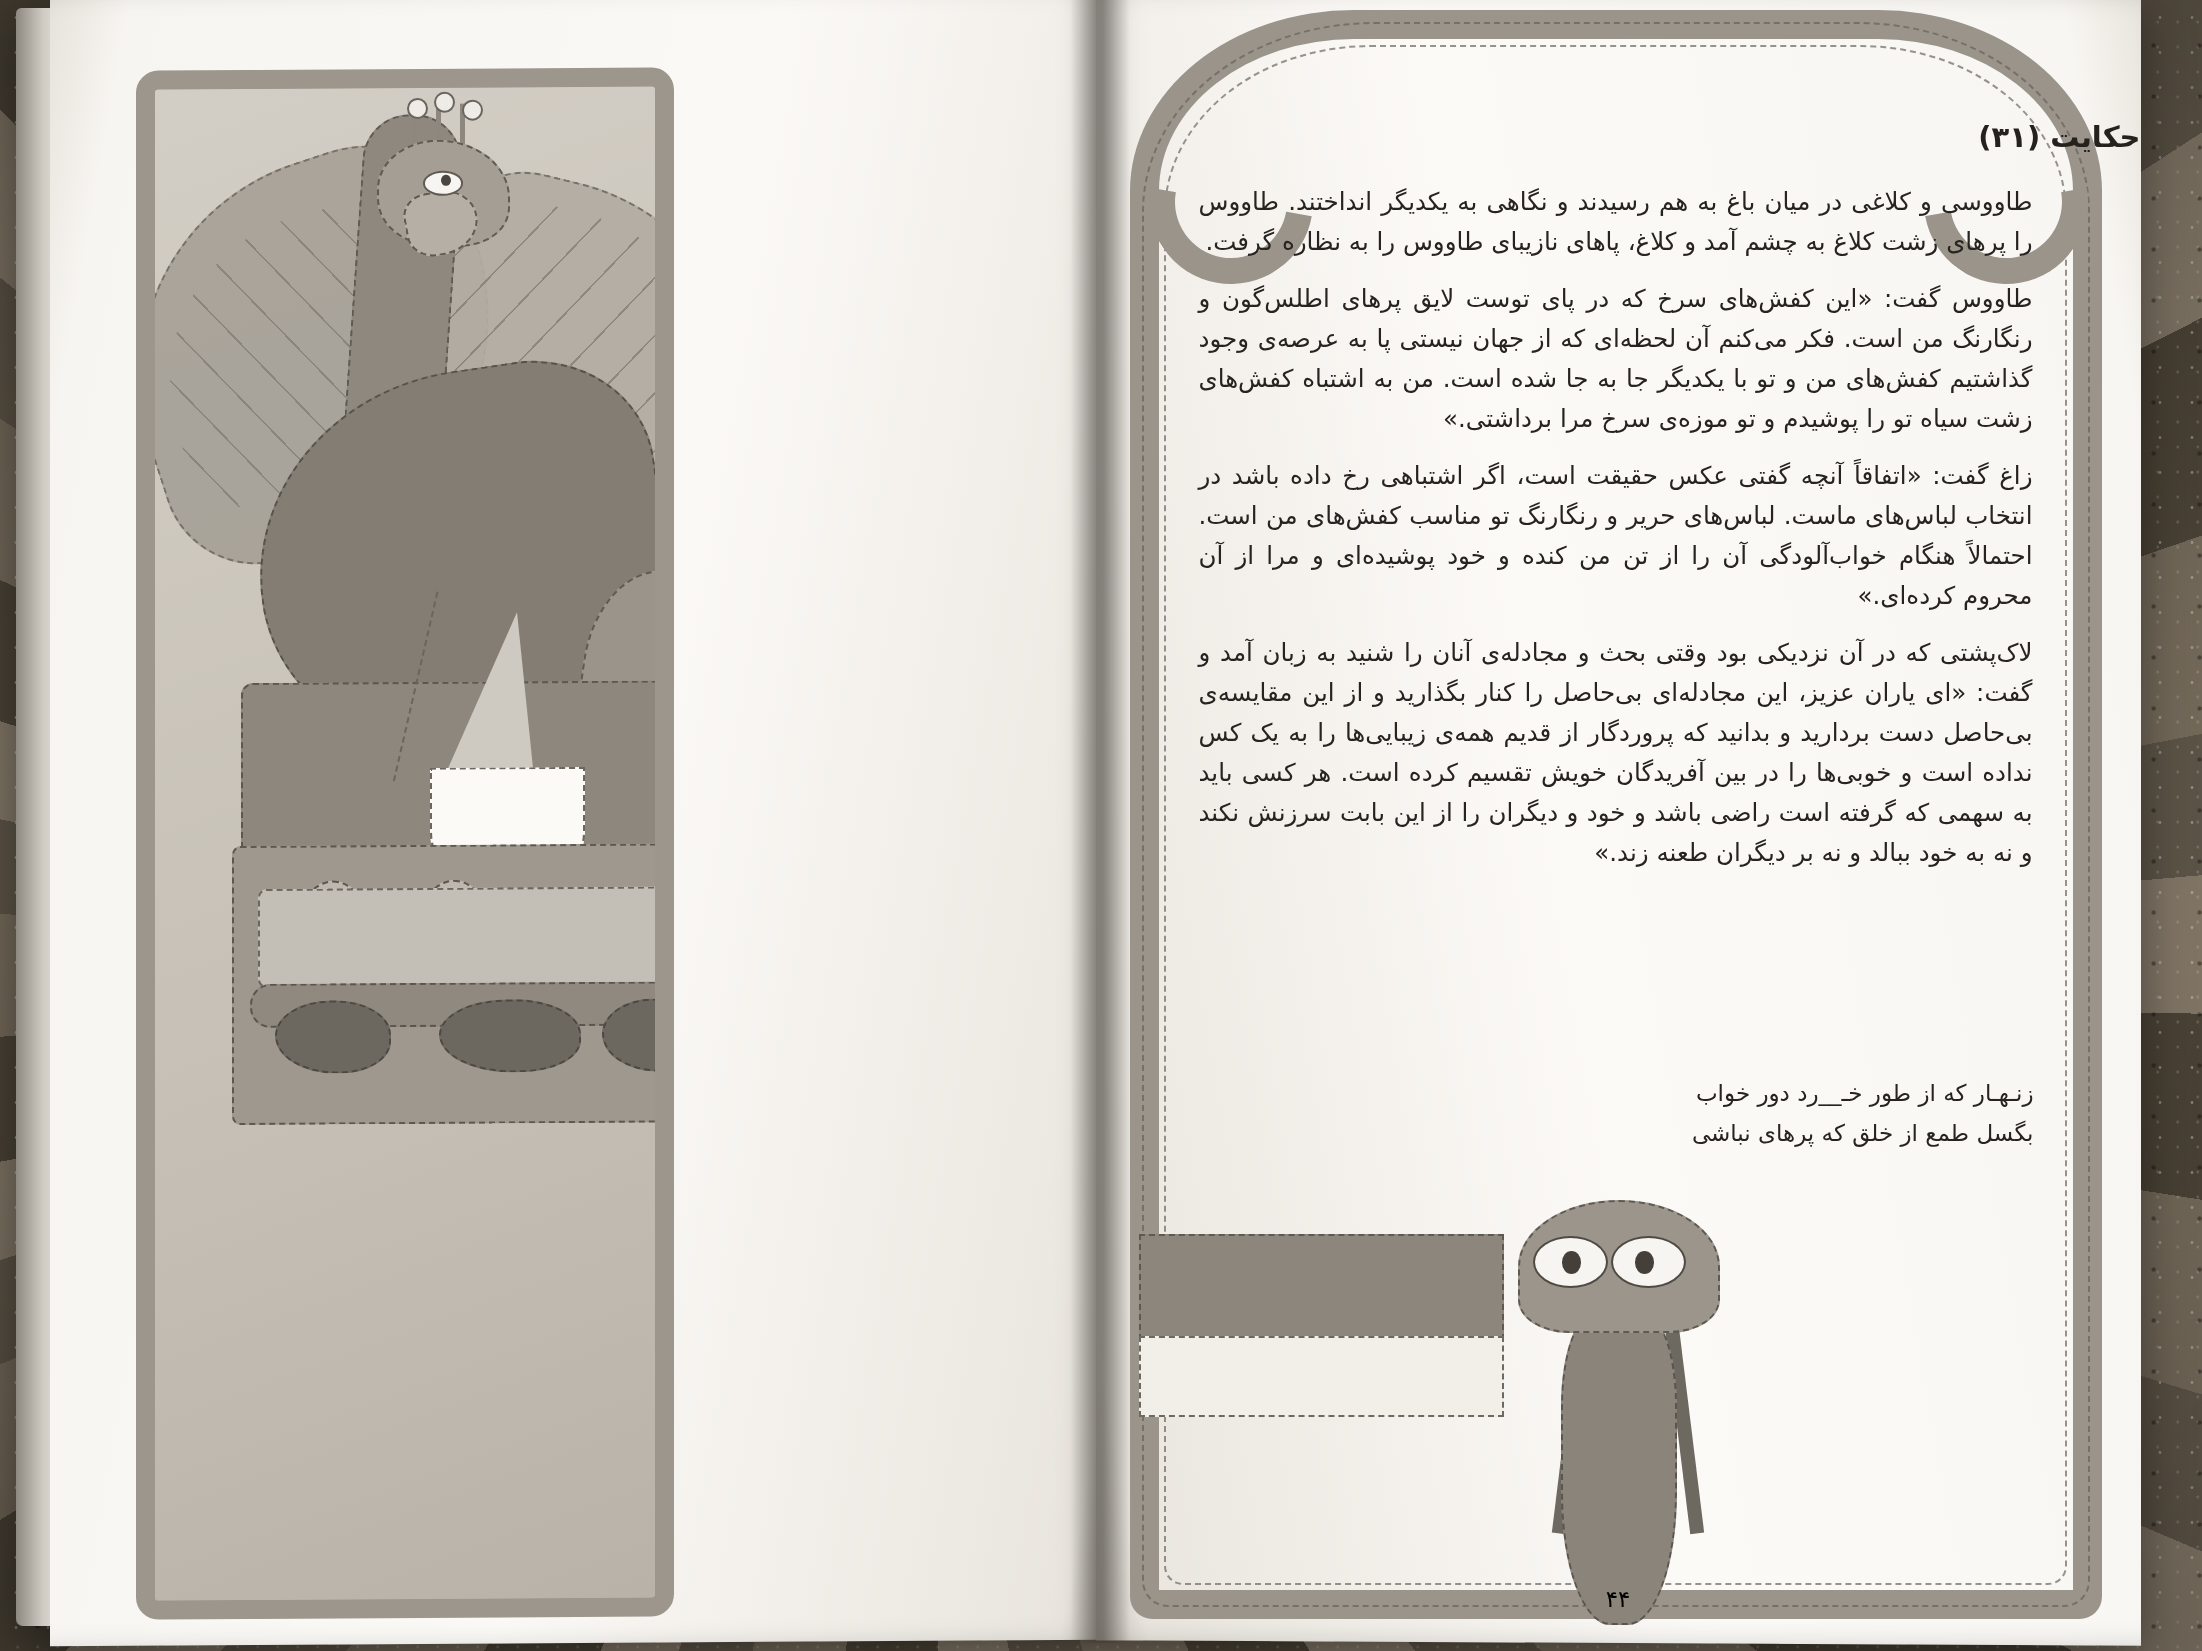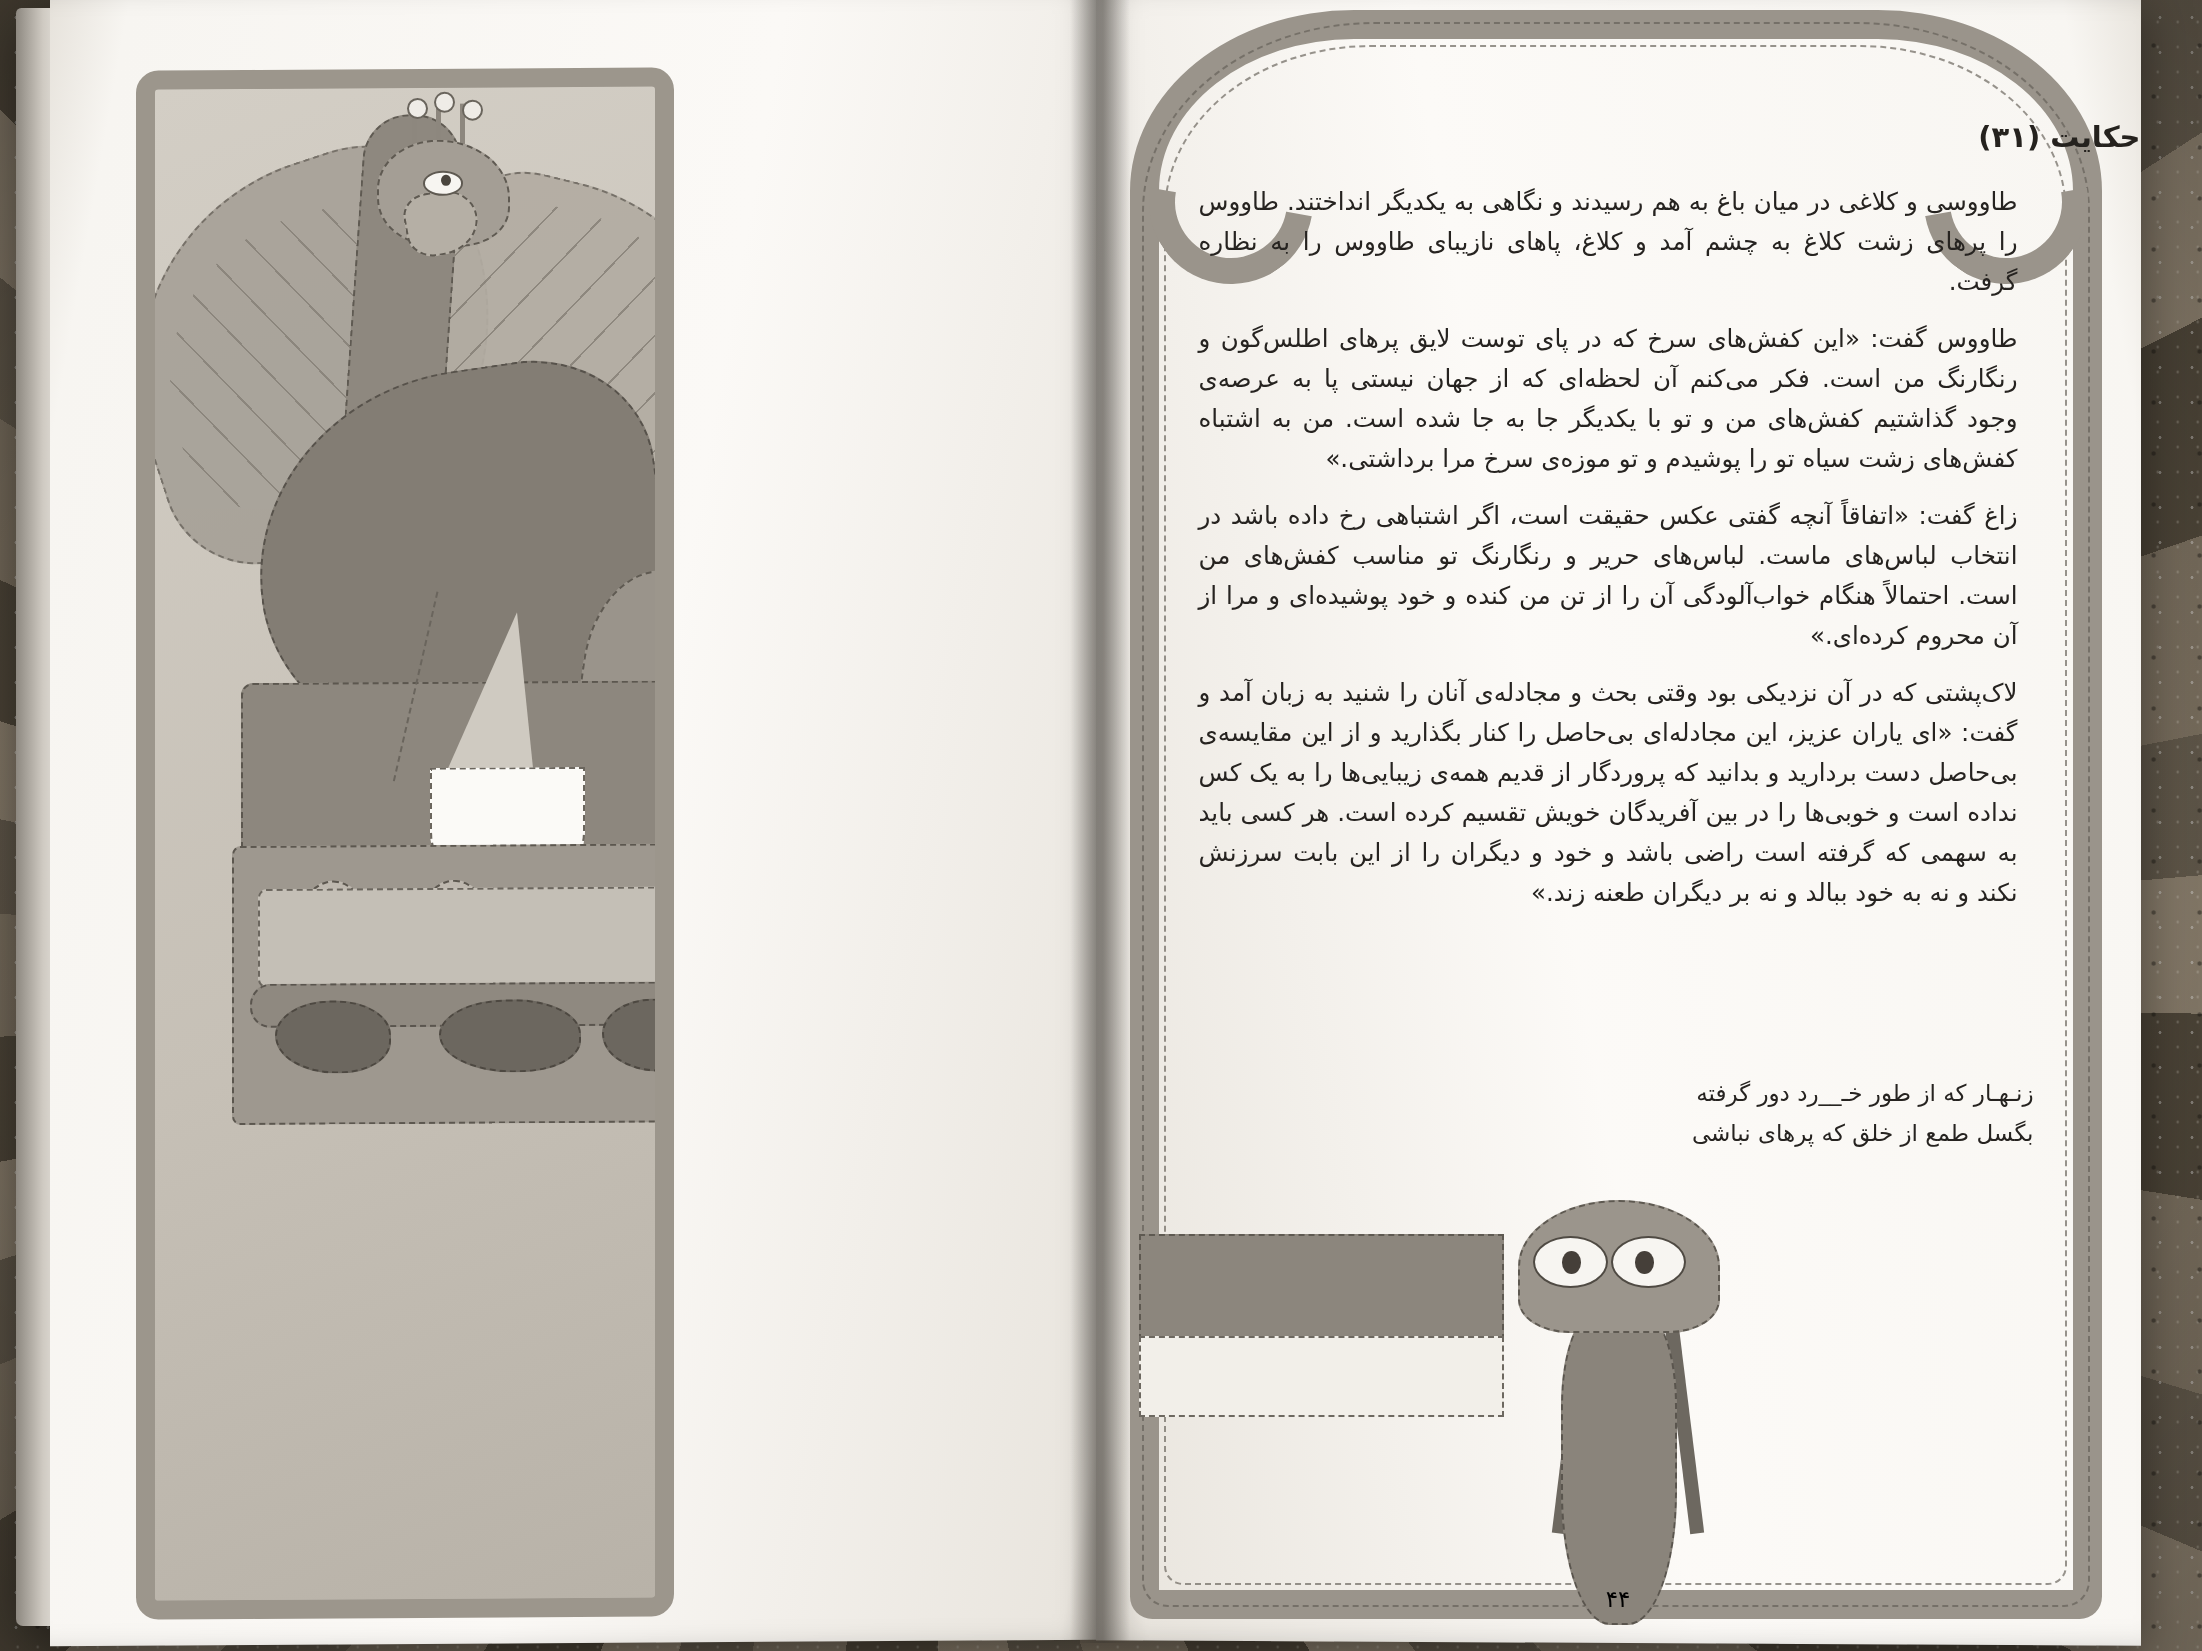--- a/index.html
+++ b/index.html
@@ -342,21 +342,21 @@
     top: 191px;
     width: 835px;
     direction: rtl;
     text-align: justify;
     color: #262320;
     font-family: "DejaVu Sans", sans-serif;
     font-size: 24.5px;
     line-height: 40px;
     letter-spacing: -0.2px;
   }
-  .body-text p { margin: 0 16px 17px 0; }
+  .body-text p { margin: 0 1px 17px 0; }
 
   .poem {
     position: absolute;
     left: 103px;
     top: 1082px;
     width: 835px;
     direction: rtl;
     color: #262320;
     font-size: 23px;
     line-height: 40px;
@@ -506,21 +506,21 @@
 
     <div class="body-text">
       <p>طاووسی و کلاغی در میان باغ به هم رسیدند و نگاهی به یکدیگر انداختند. طاووس را پرهای زشت کلاغ به چشم آمد و کلاغ، پاهای نازیبای طاووس را به نظاره گرفت.</p>
       <p>طاووس گفت: «این کفش‌های سرخ که در پای توست لایق پرهای اطلس‌گون و رنگارنگ من است. فکر می‌کنم آن لحظه‌ای که از جهان نیستی پا به عرصه‌ی وجود گذاشتیم کفش‌های من و تو با یکدیگر جا به جا شده است. من به اشتباه کفش‌های زشت سیاه تو را پوشیدم و تو موزه‌ی سرخ مرا برداشتی.»</p>
       <p>زاغ گفت: «اتفاقاً آنچه گفتی عکس حقیقت است، اگر اشتباهی رخ داده باشد در انتخاب لباس‌های ماست. لباس‌های حریر و رنگارنگ تو مناسب کفش‌های من است. احتمالاً هنگام خواب‌آلودگی آن را از تن من کنده و خود پوشیده‌ای و مرا از آن محروم کرده‌ای.»</p>
       <p>لاک‌پشتی که در آن نزدیکی بود وقتی بحث و مجادله‌ی آنان را شنید به زبان آمد و گفت: «ای یاران عزیز، این مجادله‌ای بی‌حاصل را کنار بگذارید و از این مقایسه‌ی بی‌حاصل دست بردارید و بدانید که پروردگار از قدیم همه‌ی زیبایی‌ها را به یک کس نداده است و خوبی‌ها را در بین آفریدگان خویش تقسیم کرده است. هر کسی باید به سهمی که گرفته است راضی باشد و خود و دیگران را از این بابت سرزنش نکند و نه به خود ببالد و نه بر دیگران طعنه زند.»</p>
     </div>
 
     <div class="poem">
       <div class="poem-row">
-        <span>زنـهـار که از طور خـ__رد دور گرفته</span>
+        <span>زنـهـار که از طور خـ__رد دور خواب</span>
       </div>
       <div class="poem-row">
         <span>بگسل طمع از خلق که پرهای نباشی</span>
       </div>
     </div>
 
     <div class="crow">
       <div class="crow-band"></div>
       <div class="crow-band2"></div>
       <div class="crow-leg l1"></div>

